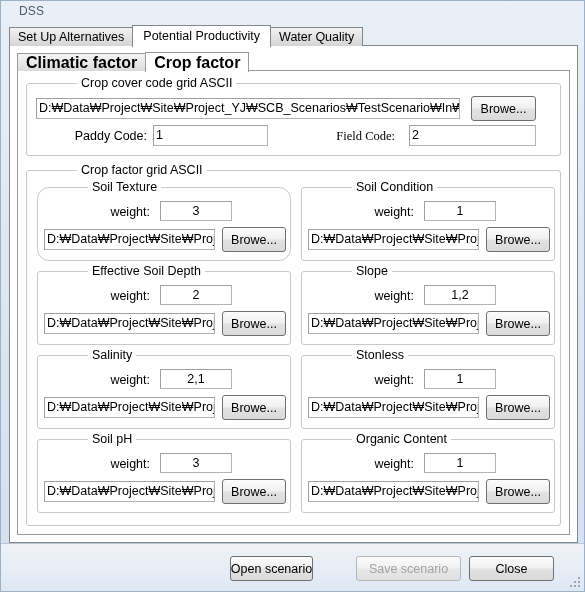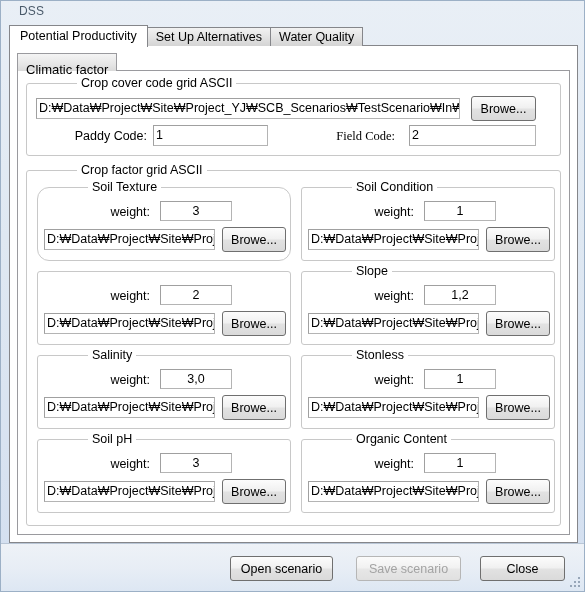--- a/index.html
+++ b/index.html
@@ -118,29 +118,30 @@
     content: "";
     position: absolute;
     left: 0; right: 0; bottom: 0;
     height: 1px;
     background: #9a9a9e;
   }
   .tab-in {
     position: relative;
     height: 18px;
     line-height: 17px;
-    padding: 7px 8px;
+    padding: 0 8px;
     box-sizing: border-box;
     background: linear-gradient(to bottom, #f4f4f4 0%, #e6e6e6 60%, #dadada 100%);
     border: 1px solid #9a9a9e;
     border-bottom: none;
-    font-size: 13px;
+    font-size: 16px;
     white-space: nowrap;
     margin-right: -1px;
     z-index: 1;
+    font-weight: bold;
   }
   .tab-in.selected {
     background: #ffffff;
     height: 20px;
     line-height: 19px;
     z-index: 4;
     margin-bottom: -1px;
   }
   .tabbody-inner {
     position: absolute;
@@ -250,39 +251,42 @@
 </head>
 <body>
 
 <div class="window">
 
   <div class="titlebar">DSS</div>
 
   <div class="tabctl-outer">
 
     <div class="tabstrip">
+      <div class="tab">
+        <span>Set Up Alternatives</span>
+      </div>
       <div class="tab selected">
         <span>Potential Productivity</span>
       </div>
       <div class="tab">
-        <span>Set Up Alternatives</span>
-      </div>
-      <div class="tab">
         <span>Water Quality</span>
       </div>
     </div>
 
     <div class="tabbody-outer">
 
       <div class="tabctl-inner">
 
         <div class="tabstrip-inner">
           <div class="tab-in">
             <span>Climatic factor</span>
           </div>
+          <div class="tab-in selected">
+            <span>Crop factor</span>
+          </div>
         </div>
 
         <div class="tabbody-inner">
 
           <div class="group" style="left:8px; top:13px; right:8px; height:73px;">
             <div class="group-title">Crop cover code grid ASCII</div>
 
             <div class="textbox" style="left:9px; top:14px; width:424px; height:21px;">D:₩Data₩Project₩Site₩Project_YJ₩SCB_Scenarios₩TestScenario₩In₩</div>
 
             <div class="btn" style="left:444px; top:12px; width:65px; height:25px;">
@@ -313,20 +317,21 @@
               <div class="group-title">Soil Condition</div>
               <div class="label right" style="left:20px; top:17px; width:92px;">weight:</div>
               <div class="textbox center" style="left:122px; top:13px; width:72px; height:20px;">1</div>
               <div class="textbox" style="left:6px; top:41px; width:171px; height:21px;">D:₩Data₩Project₩Site₩Proj</div>
               <div class="btn" style="left:184px; top:39px; width:64px; height:25px;">
                 <span>Browe...</span>
               </div>
             </div>
 
             <div class="group" style="left:10px; top:100px; width:254px; height:74px;">
+              <div class="group-title">Effective Soil Depth</div>
               <div class="label right" style="left:20px; top:17px; width:92px;">weight:</div>
               <div class="textbox center" style="left:122px; top:13px; width:72px; height:20px;">2</div>
               <div class="textbox" style="left:6px; top:41px; width:171px; height:21px;">D:₩Data₩Project₩Site₩Proje</div>
               <div class="btn" style="left:184px; top:39px; width:64px; height:25px;">
                 <span>Browe...</span>
               </div>
             </div>
 
             <div class="group" style="left:274px; top:100px; width:254px; height:74px;padding-left:8px;">
               <div class="group-title">Slope</div>
@@ -334,21 +339,21 @@
               <div class="textbox center" style="left:122px; top:13px; width:72px; height:20px;">1,2</div>
               <div class="textbox" style="left:6px; top:41px; width:171px; height:21px;">D:₩Data₩Project₩Site₩Proj</div>
               <div class="btn" style="left:184px; top:39px; width:64px; height:25px;">
                 <span>Browe...</span>
               </div>
             </div>
 
             <div class="group" style="left:10px; top:184px; width:254px; height:74px;padding-left:20px;">
               <div class="group-title">Salinity</div>
               <div class="label right" style="left:20px; top:17px; width:92px;">weight:</div>
-              <div class="textbox center" style="left:122px; top:13px; width:72px; height:20px;">3,0</div>
+              <div class="textbox center" style="left:122px; top:13px; width:72px; height:20px;">2,1</div>
               <div class="textbox" style="left:6px; top:41px; width:171px; height:21px;">D:₩Data₩Project₩Site₩Proje</div>
               <div class="btn" style="left:184px; top:39px; width:64px; height:25px;">
                 <span>Browe...</span>
               </div>
             </div>
 
             <div class="group" style="left:274px; top:184px; width:254px; height:74px;">
               <div class="group-title">Stonless</div>
               <div class="label right" style="left:20px; top:17px; width:92px;">weight:</div>
               <div class="textbox center" style="left:122px; top:13px; width:72px; height:20px;">1</div>
@@ -380,27 +385,27 @@
 
           </div>
 
         </div>
       </div>
 
     </div>
   </div>
 
   <div class="bottombar">
-    <div class="btn" style="left:229px; top:12px; width:103px; height:25px;text-align:right;">
+    <div class="btn" style="left:229px; top:12px; width:83px; height:25px;text-align:right;">
       <span>Open scenario</span>
     </div>
     <div class="btn disabled" style="left:355px; top:12px; width:105px; height:25px;">
       <span>Save scenario</span>
     </div>
-    <div class="btn" style="left:479px; top:12px; width:85px; height:25px;">
+    <div class="btn" style="left:468px; top:12px; width:85px; height:25px;">
       <span>Close</span>
     </div>
 
     <div class="grip">
       <i style="left:9px; top:1px;"></i>
       <i style="left:5px; top:5px;"></i>
         <i style="left:9px; top:5px;"></i>
       <i style="left:1px; top:9px;"></i>
         <i style="left:5px; top:9px;"></i>
         <i style="left:9px; top:9px;"></i>

